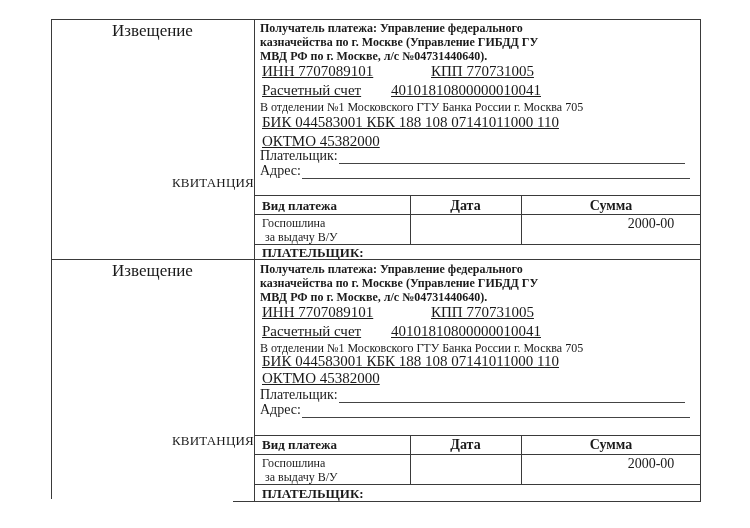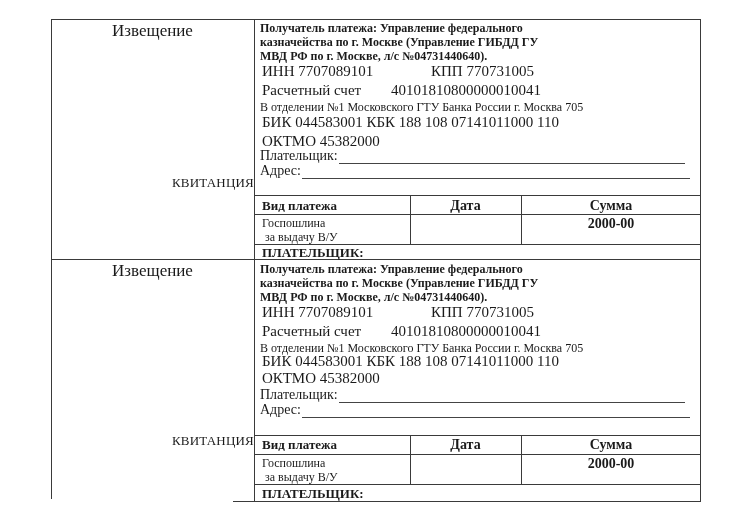--- a/index.html
+++ b/index.html
@@ -6,26 +6,26 @@
   body {
     width: 750px; height: 528px; background: #ffffff; position: relative; overflow: hidden;
     font-family: "Liberation Serif", "DejaVu Serif", serif; color: #1a1a1a;
   }
   .abs { position: absolute; }
   .hline { position: absolute; height: 0; border-top: 1.3px solid #3a3a3a; }
   .vline { position: absolute; width: 0; border-left: 1.3px solid #3a3a3a; }
   .title-left { font-size: 17px; width: 203px; text-align: center; }
   .kvit { font-size: 13px; width: 203px; text-align: right; letter-spacing: 0.2px; }
   .bold-sm { font-weight: bold; font-size: 12px; line-height: 14px; white-space: nowrap; }
-  .reg-lg { font-size: 15px; white-space: nowrap; }
+  .reg-lg { font-size: 15px; white-space: nowrap; text-decoration: underline; }
   .reg-xs { font-size: 12px; white-space: nowrap; }
   .field { font-size: 14px; white-space: nowrap; display: flex; align-items: flex-end; }
   .field .blank { display: inline-block; border-bottom: 1px solid #444; height: 12px; margin-left: 1px; }
   .th { font-weight: bold; font-size: 13px; white-space: nowrap; }
-  .sum { font-weight: bold; font-size: 14px; }
+  .sum { font-weight: normal; font-size: 14px; padding-left: 40px; }
   .cell-text { font-size: 12px; line-height: 14px; white-space: nowrap; }
 </style>
 </head>
 <body>
 
 <div>
   <div class="hline" style="left:51px; top:19px; width:650px;"></div>
   <div class="vline" style="left:51px; top:19px; height:480px;"></div>
   <div class="vline" style="left:700px; top:19px; height:482px;"></div>
   <div class="vline" style="left:254px; top:19px; height:482px;"></div>

